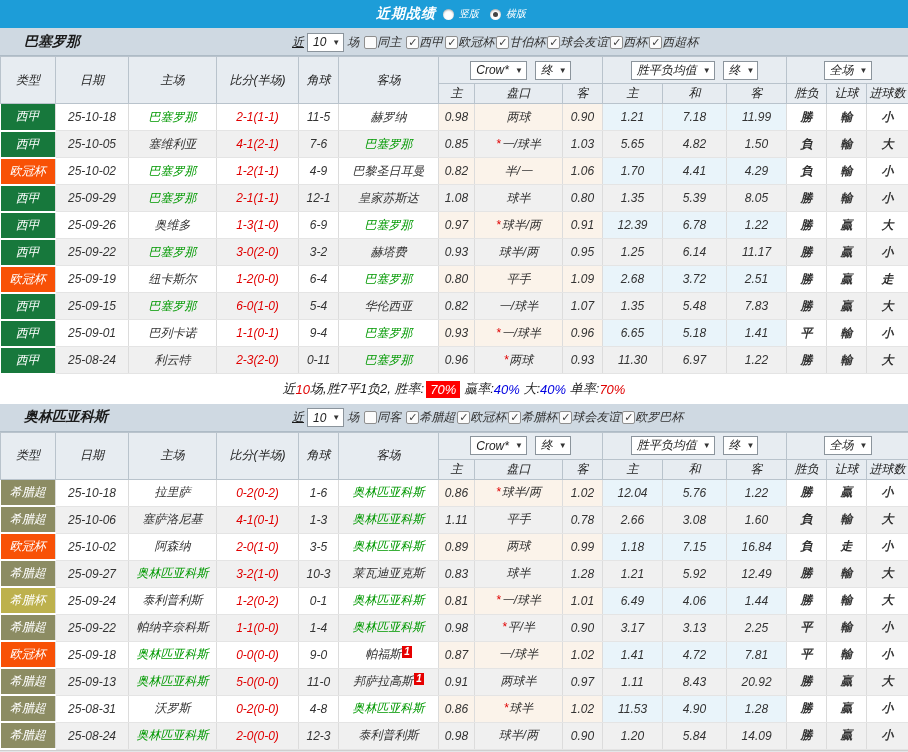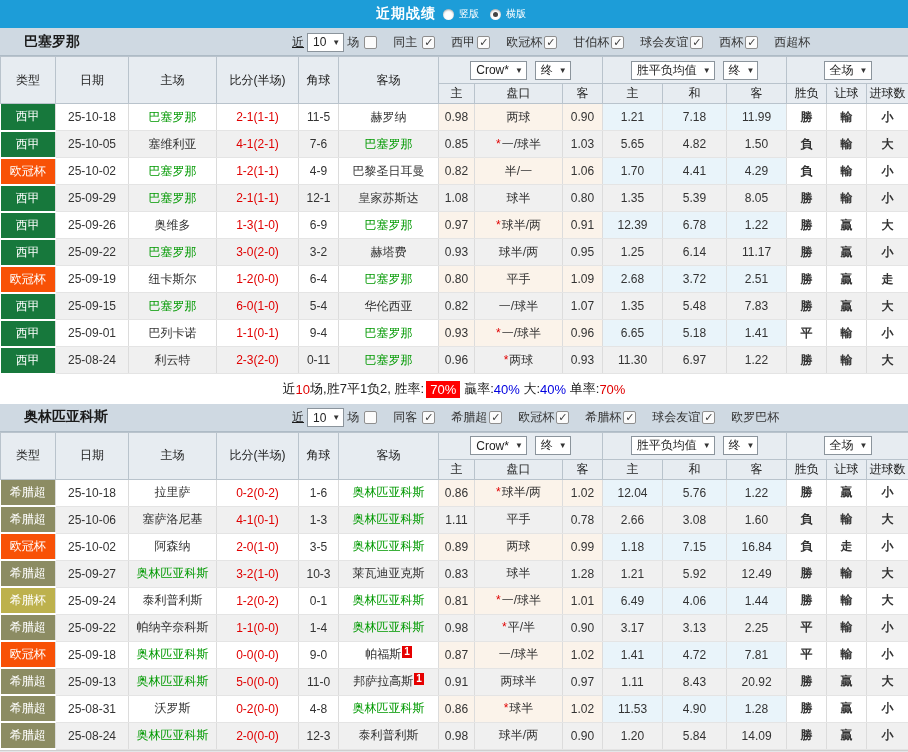--- a/index.html
+++ b/index.html
@@ -1,37 +1,37 @@
 <!DOCTYPE html>
 <html style="--c-topbar: #1d9dd8; --c-secheader: #cfd9e2; --c-thead: #e7ecf1; --t-hc: #fbf3ea; --t-avg: #e9f4fa; --c-red: #e00000; --c-green: #008800; --c-blue: #0000e0; --c-focus: #009900; --c-badge: #ff0000; --comp-liga: #17783c; --comp-ucl: #f85106; --comp-greek_super: #8c8c63; --comp-greek_cup: #bdb14d;"><head>
 <meta charset="utf-8">
 <style>
   * { margin:0; padding:0; box-sizing:border-box; }
   html,body { background:#fff; }
   body { font-family:"Liberation Sans","DejaVu Sans",sans-serif; }
-  .page { position:relative; width:908px; height:752px; overflow:hidden; background:#fff; font-size:12px; color:#333; }
+  .page { position:relative; width:908px; height:752px; overflow:hidden; background:#fff; font-size:12px; color:#333;font-style:italic; }
 
   
   .topbar { height:28px; background:var(--c-topbar,#1d9dd8); color:#fff; display:flex; align-items:center; justify-content:center; gap:5px; }
   .topbar .title { font-size:14px; font-weight:bold; letter-spacing:1px; margin-right:2px; }
   .radio { width:11px; height:11px; border-radius:50%; background:#fff; display:inline-block; position:relative; box-shadow:inset 0 1px 2px rgba(0,0,0,.35); cursor:pointer; }
   .radio.sel::after { content:""; position:absolute; left:3px; top:3px; width:5px; height:5px; border-radius:50%; background:#444; }
   .rlabel { font-size:10px; margin-right:6px; }
 
   
   .section-header { position:relative; height:28px; background:var(--c-secheader,#cfd9e2); display:flex; align-items:center; border-bottom:1px solid #aebbc6; }
   .team-name { font-size:14px; font-weight:bold; color:#1a1a1a; margin-left:24px; }
   .filter { position:absolute; left:292px; top:0; height:28px; display:flex; align-items:center; gap:3px; white-space:nowrap; }
   .recent-link { text-decoration:underline; color:#1a1a1a; cursor:pointer; }
   .select { display:inline-flex; align-items:center; justify-content:space-between; background:#fff; border:1px solid #8b949c; height:19px; padding:0 3px 0 5px; gap:6px; font-size:12px; color:#222; cursor:pointer; }
   .select .arr { font-size:8px; color:#333; }
   .count-select { min-width:36px; }
   .cb { display:inline-block; width:13px; height:13px; border:1px solid #8f8f8f; background:#fbfbfb; border-radius:2px; font-size:11px; line-height:11px; text-align:center; color:#3b3b3b; cursor:pointer; }
   .cb.on::before { content:"✓"; font-weight:bold; }
-  .cb-item { display:inline-flex; align-items:center; gap:16px; margin-left:2px;text-align:center; }
+  .cb-item { display:inline-flex; align-items:center; gap:0; margin-left:2px;text-align:center; }
 
   
   table.grid { width:908px; border-collapse:collapse; table-layout:fixed; }
   .grid thead th { background:var(--c-thead,#e7ecf1); border:1px solid #b9c3cc; font-weight:normal; color:#222; font-size:12px; overflow:hidden; }
   .grid .h1 th { height:27px; }
   .grid .h2 th { height:20px; }
   .gwrap { display:flex; justify-content:center; align-items:center; gap:8px; }
   .grid td { height:27px; border-right:1px solid #dcdcdc; border-bottom:1px solid #e4e4e4; text-align:center; font-size:12px; color:#333; overflow:hidden; white-space:nowrap; }
   .grid tbody tr:nth-child(even) td { background:#f0f0f0; }
   .grid td.tint-hc { background:var(--t-hc,#fbf3ea); }

